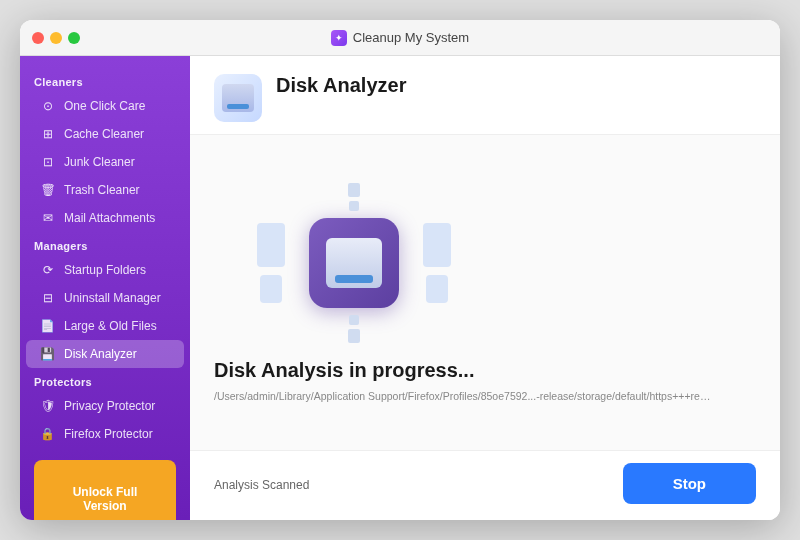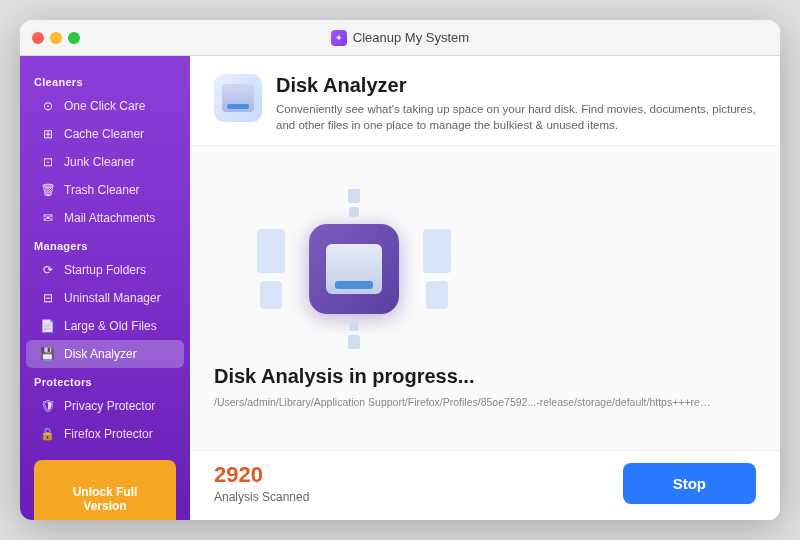--- a/index.html
+++ b/index.html
@@ -391,21 +391,20 @@
     <div class="main">
 
       <div class="main-header">
         <div class="header-icon">
           <div class="disk-icon-inner">
             <div class="disk-icon-bar"></div>
           </div>
         </div>
         <div class="header-text">
           <h2>Disk Analyzer</h2>
-          <p>Conveniently see what's taking up space on your hard disk. Find movies, documents, pictures, and other files in one place to manage the bulkiest &amp; unused items.</p>
         </div>
       </div>
 
       <div class="main-content">
         <div class="disk-analyzer-visual">
 
           <div class="top-deco">
             <div class="td-block td1"></div>
             <div class="td-block td2"></div>
           </div>
@@ -431,20 +430,19 @@
             <div class="td-block td1"></div>
           </div>
         </div>
 
         <div class="status-text">Disk Analysis in progress...</div>
         <div class="path-text">/Users/admin/Library/Application Support/Firefox/Profiles/85oe7592...-release/storage/default/https+++recoverit.wondershare.com/cache</div>
       </div>
 
       <div class="main-footer">
         <div>
-          <div class="scan-count">2920</div>
           <div class="scan-label">Analysis Scanned</div>
         </div>
         <button class="stop-btn">Stop</button>
       </div>
     </div>
   </div>
 </div>
 
 </body></html>

